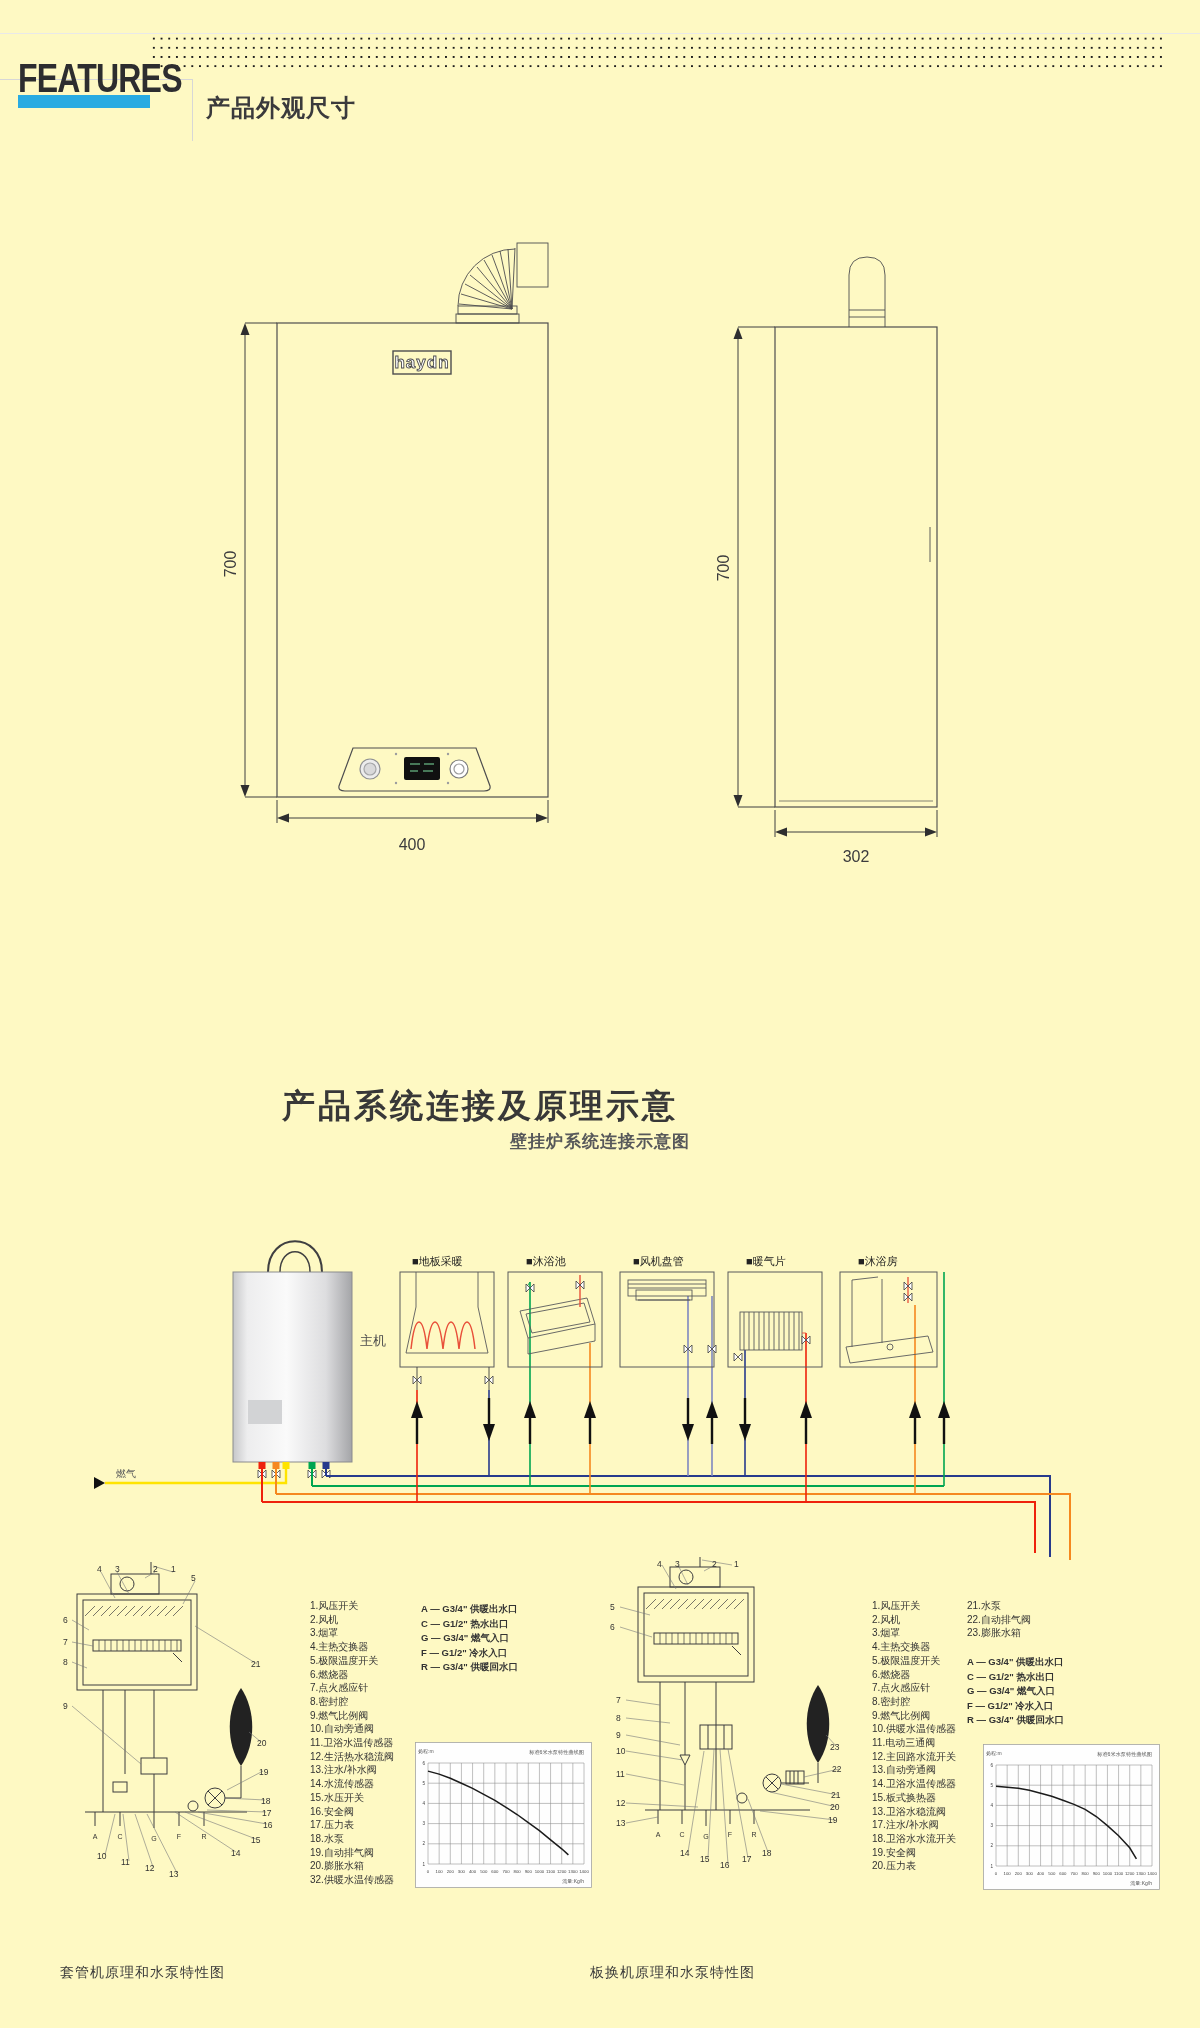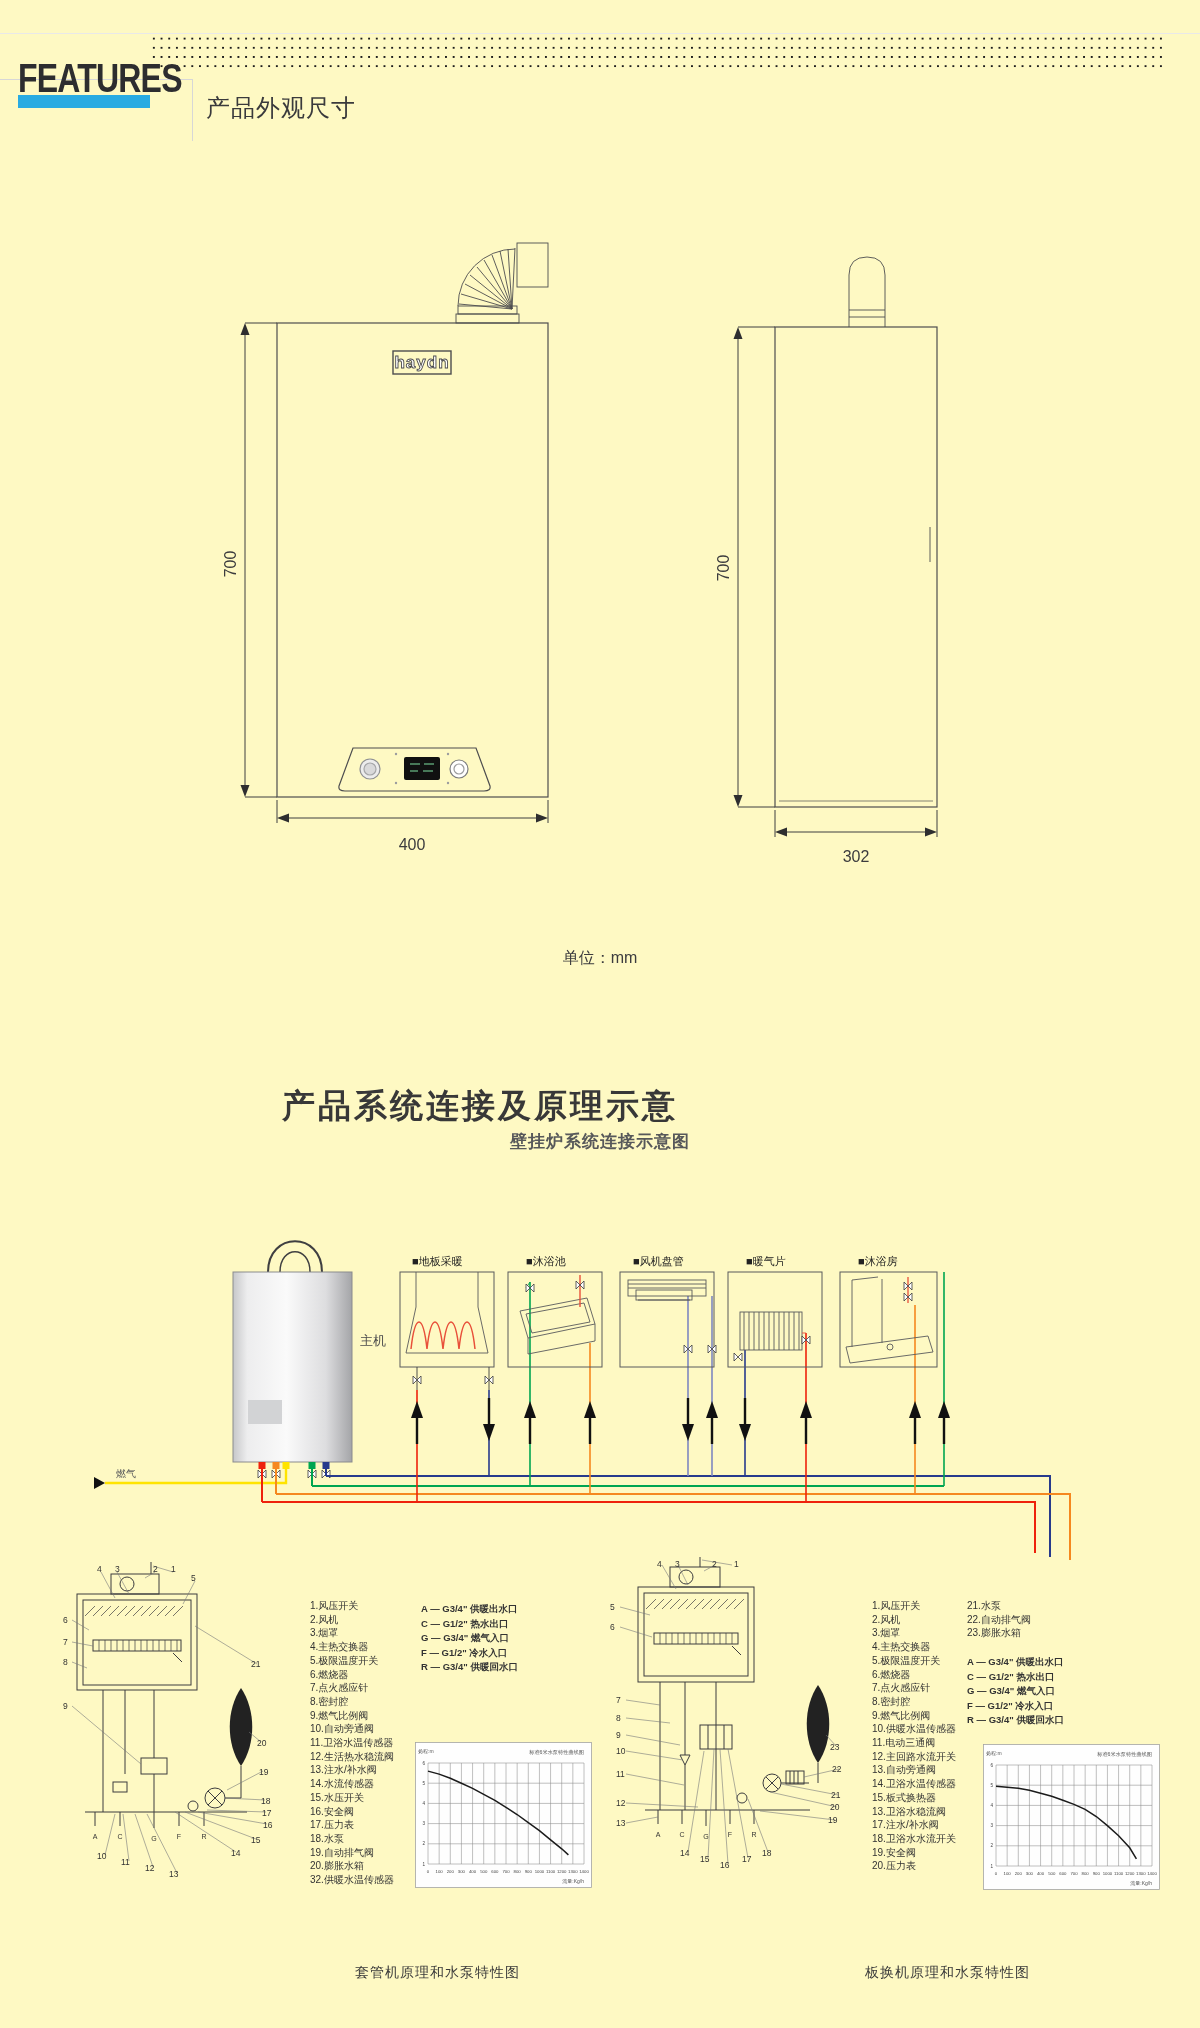--- a/index.html
+++ b/index.html
@@ -9,31 +9,31 @@
   
   .top-rule{position:absolute;left:0;top:33px;width:1200px;height:1px;background:#e9e9e9;}
   .dots{position:absolute;left:150px;top:34px;width:1014px;height:40px;
         background-image:radial-gradient(circle,#1c1c1c 1.05px,transparent 1.3px);
         background-size:7.7px 9.2px;}
   .brand{position:absolute;left:18px;top:56px;font-size:40px;font-weight:900;color:#2d2d2f;
          letter-spacing:-1px;transform:scaleX(.8);transform-origin:left top;white-space:nowrap;}
   .brand-bar{position:absolute;left:18px;top:95px;width:132px;height:13px;}
   .hdr-hline{position:absolute;left:0;top:79px;width:193px;height:1px;background:#d7d7d7;}
   .hdr-vline{position:absolute;left:192px;top:79px;width:1px;height:62px;background:#d7d7d7;}
-  .section-title{position:absolute;left:206px;top:92px;font-size:24px;font-weight:400;color:#3a3a3c;letter-spacing:1px;}
+  .section-title{position:absolute;left:206px;top:92px;font-size:24px;font-weight:700;color:#3a3a3c;letter-spacing:1px;}
   
   .sys-title{position:absolute;left:0;top:1084px;width:960px;text-align:center;
              font-size:33px;font-weight:900;color:#383838;letter-spacing:3px;}
   .sys-sub{position:absolute;left:0;top:1130px;width:1200px;text-align:center;
            font-size:17px;color:#57585a;letter-spacing:1px;font-weight:bold;}
   .unit-note{position:absolute;left:0;top:948px;width:1200px;text-align:center;font-size:16px;color:#3c3c3e;}
   
   .plist{position:absolute;font-size:10px;line-height:13.7px;color:#333;white-space:nowrap;}
   .clist{position:absolute;font-size:9.5px;line-height:14.6px;color:#333;white-space:nowrap;font-weight:bold;}
-  .caption{position:absolute;top:1964px;font-size:14px;color:#3a3a3a;text-align:right;letter-spacing:1px;}
+  .caption{position:absolute;top:1964px;font-size:14px;color:#3a3a3a;text-align:left;letter-spacing:1px;}
   svg{display:block;}
   text{font-family:"Liberation Sans","DejaVu Sans",sans-serif;}
 </style>
 </head>
 <body>
 
 <div id="page">
 
   <div class="top-rule"></div>
   <div class="dots"></div>
@@ -127,21 +127,20 @@
       </g>
     </g>
 
     <text x="422" y="138" text-anchor="middle" font-size="17" font-weight="bold" fill="#ffffff" stroke="#4d4d4f" stroke-width="0.9" letter-spacing="1">haydn</text>
     <text x="236" y="334" font-size="16" fill="#3c3c3e" transform="rotate(-90 236 334)" text-anchor="middle">700</text>
     <text x="412" y="620" font-size="16" fill="#3c3c3e" text-anchor="middle">400</text>
     <text x="729" y="338" font-size="16" fill="#3c3c3e" transform="rotate(-90 729 338)" text-anchor="middle">700</text>
     <text x="856" y="632" font-size="16" fill="#3c3c3e" text-anchor="middle">302</text>
   </svg>
 
-  <div class="unit-note">单位：mm</div>
 
   <div class="sys-title">产品系统连接及原理示意</div>
   <div class="sys-sub">壁挂炉系统连接示意图</div>
 
   <svg class="abs" style="left:90px;top:1185px;" width="1020" height="390" viewBox="0 0 1020 390">
     <defs>
       <linearGradient id="boilerGrad" x1="0" y1="0" x2="1" y2="0">
         <stop offset="0" stop-color="#c6c7c9"></stop>
           <stop offset="0.12" stop-color="#ededee"></stop>
         <stop offset="0.45" stop-color="#fafafa"></stop>

